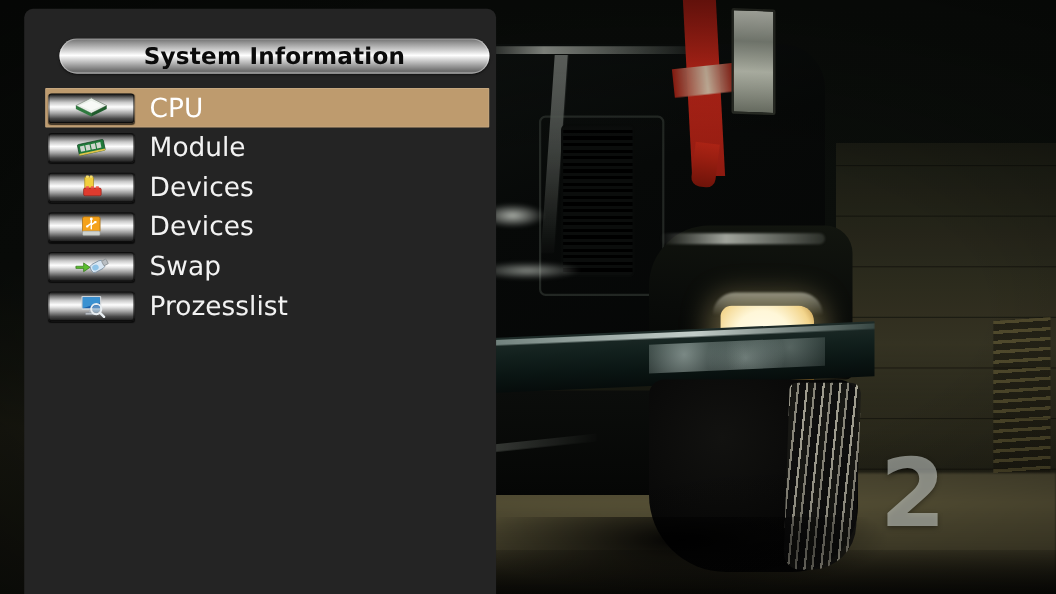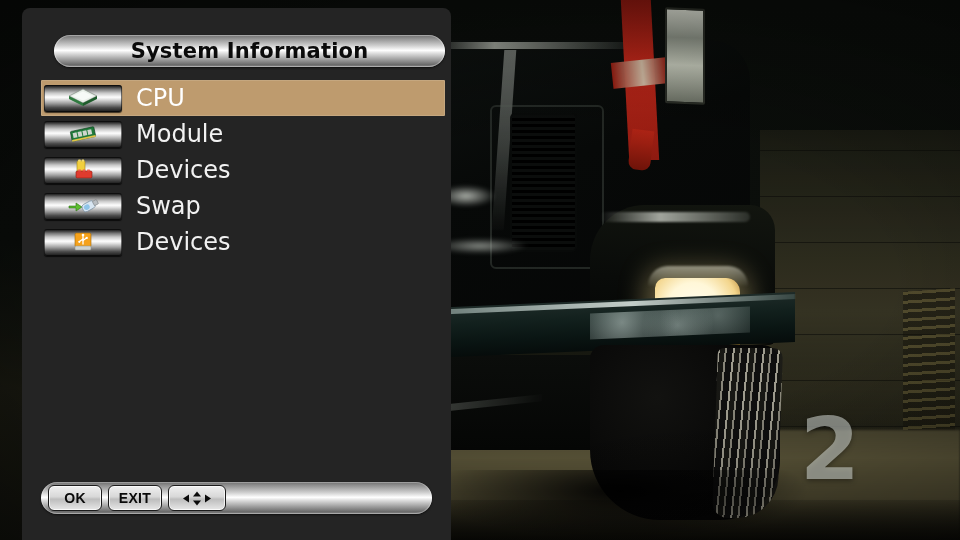--- a/index.html
+++ b/index.html
@@ -374,64 +374,63 @@
                 <rect x="21" y="10.4" width="3" height="2" rx=".6" fill="#ef5a4c"></rect>
               </g>
             </svg>
           </div>
           <div class="row-label">Devices</div>
         </div>
         <div class="row">
           <div class="iconplate">
             <svg width="34" height="22" viewBox="0 0 34 22">
               <g>
-                <path d="M3 11 h7 v-3 l6 4 -6 4 v-3 h-7 z" fill="#5bbf2e" stroke="#2e6d14" stroke-width=".6"></path>
-                <g transform="rotate(-28 23 11)">
-                  <rect x="16" y="7" width="13" height="8" rx="3" fill="#d8e6f2" stroke="#6a7f91" stroke-width=".6"></rect>
-                  <ellipse cx="20.5" cy="11" rx="3" ry="2.6" fill="#8fc4e8"></ellipse>
-                  <rect x="28" y="8.6" width="4.5" height="4.8" rx=".6" fill="#b9bec2" stroke="#6f7478" stroke-width=".5"></rect>
-                </g>
-              </g>
-            </svg>
-          </div>
-          <div class="row-label">Swap</div>
-        </div>
-        <div class="row">
-          <div class="iconplate">
-            <svg width="34" height="22" viewBox="0 0 34 22">
-              <g>
                 <rect x="9" y="2" width="16" height="14" rx="1.5" fill="#f5a21b" stroke="#9c640a" stroke-width=".6"></rect>
                 <rect x="9" y="15" width="16" height="4" rx="1" fill="#cfd3cf" stroke="#8b8f8b" stroke-width=".5"></rect>
                 <g stroke="#ffffff" stroke-width="1.3" fill="none" stroke-linecap="round">
                   <path d="M17 4.5 V 13"></path>
                   <path d="M17 8 L13.5 10.5"></path>
                   <path d="M17 9.5 L20.5 7"></path>
                 </g>
                 <circle cx="17" cy="4" r="1.3" fill="#fff"></circle>
                 <circle cx="13.3" cy="10.8" r="1.1" fill="#fff"></circle>
                 <rect x="19.7" y="5.9" width="2" height="2" fill="#fff"></rect>
               </g>
             </svg>
           </div>
           <div class="row-label">Devices</div>
         </div>
+        <div class="row">
+          <div class="iconplate">
+            <svg width="34" height="22" viewBox="0 0 34 22">
+              <g>
+                <path d="M3 11 h7 v-3 l6 4 -6 4 v-3 h-7 z" fill="#5bbf2e" stroke="#2e6d14" stroke-width=".6"></path>
+                <g transform="rotate(-28 23 11)">
+                  <rect x="16" y="7" width="13" height="8" rx="3" fill="#d8e6f2" stroke="#6a7f91" stroke-width=".6"></rect>
+                  <ellipse cx="20.5" cy="11" rx="3" ry="2.6" fill="#8fc4e8"></ellipse>
+                  <rect x="28" y="8.6" width="4.5" height="4.8" rx=".6" fill="#b9bec2" stroke="#6f7478" stroke-width=".5"></rect>
+                </g>
+              </g>
+            </svg>
+          </div>
+          <div class="row-label">Swap</div>
+        </div>
+        <div class="row">
+          <div class="iconplate">
+            <svg width="34" height="22" viewBox="0 0 34 22">
+              <g>
+                <rect x="8" y="2" width="18" height="12.5" rx="1" fill="#cdd3d8" stroke="#4d5season" stroke-width=".6"></rect>
+                <rect x="9.2" y="3.2" width="15.6" height="10" fill="#1b5fa8"></rect>
+                <path d="M9.2 3.2 h15.6 v5 l-15.6 5 z" fill="#3f9ad8" opacity=".85"></path>
+                <rect x="15" y="14.5" width="4" height="3" fill="#aab0b5"></rect>
+                <rect x="11.5" y="17.2" width="11" height="2" rx="1" fill="#bcc2c7" stroke="#70767b" stroke-width=".4"></rect>
+                <circle cx="21.5" cy="14" r="4.6" fill="none" stroke="#e9eef2" stroke-width="1.8"></circle>
+                <circle cx="21.5" cy="14" r="3.4" fill="#8fb8d8" opacity=".55"></circle>
+                <path d="M24.8 17.3 L28.6 21" stroke="#e9eef2" stroke-width="2.2" stroke-linecap="round"></path>
+              </g>
+            </svg>
+          </div>
+          <div class="row-label">Prozesslist</div>
+        </div>
       </div>
 
-    <div id="buttonbar">
-        <div class="keybtn">
-          <span>OK</span>
-        </div>
-        <div class="keybtn">
-          <span>EXIT</span>
-        </div>
-        <div class="keybtn nav">
-          <span class="navglyph">
-            <svg width="30" height="15" viewBox="0 0 30 15">
-              <polygon points="1,7.5 7,3.5 7,11.5" fill="#0a0a0a"></polygon>
-              <polygon points="15,0.5 19,5.5 11,5.5" fill="#0a0a0a"></polygon>
-              <polygon points="15,14.5 19,9.5 11,9.5" fill="#0a0a0a"></polygon>
-              <polygon points="29,7.5 23,3.5 23,11.5" fill="#0a0a0a"></polygon>
-            </svg>
-          </span>
-        </div>
-      </div>
   </div>
 </div>
 
 </body></html>

